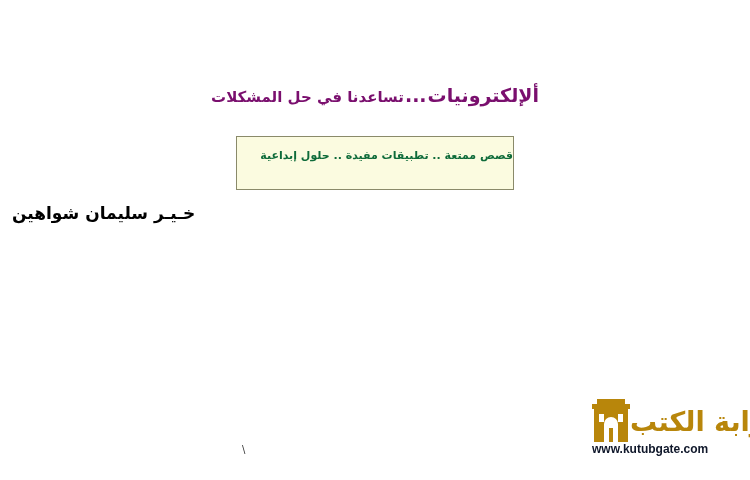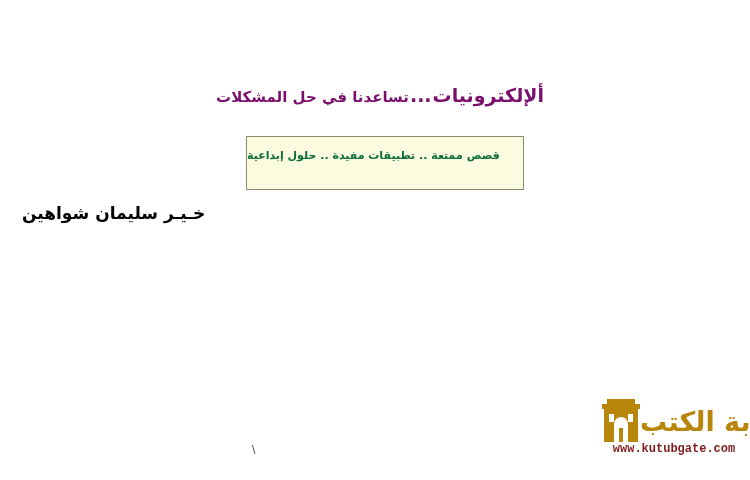--- a/index.html
+++ b/index.html
@@ -11,21 +11,20 @@
     height: 480px;
     background: #ffffff;
     font-family: "Liberation Sans", sans-serif;
     overflow: hidden;
     position: relative;
   }
   .page {
     position: absolute;
     inset: 0;
     background: #ffffff;
-    margin-left: 10px;
   }
 
   
   .title-block {
     position: absolute;
     top: 84px;
     left: 0;
     right: 0;
     text-align: center;
     direction: rtl;
@@ -56,21 +55,21 @@
   .subtitle-box {
     position: absolute;
     top: 136px;
     left: 236px;
     width: 278px;
     height: 54px;
     background: #fbfbe0;
     border: 1px solid #8a8a6a;
     box-sizing: border-box;
     direction: rtl;
-    text-align: left;
+    text-align: right;
     padding-top: 9px;
   }
   .subtitle-line {
     font-family: "DejaVu Sans", sans-serif;
     font-size: 11px;
     font-weight: bold;
     color: #0e6b3a;
     line-height: 19px;
     white-space: nowrap;
   }
@@ -120,25 +119,25 @@
     font-family: "DejaVu Sans", sans-serif;
     font-size: 27px;
     font-weight: bold;
     color: #b8860b;
     letter-spacing: -1px;
     line-height: 1;
     white-space: nowrap;
     margin-right: 4px;
   }
   .wm-url {
-    font-family: Liberation Mono, monospace;
+    font-family: Liberation Sans, sans-serif;
     font-size: 12px;
     font-weight: bold;
-    color: #7f1d1d;
-    text-align: center;
+    color: #0f172a;
+    text-align: left;
     direction: ltr;
     margin-top: -2px;
     padding-right: 2px;
   }
   .wm-icon {
     width: 38px;
     height: 46px;
     position: relative;
     flex: 0 0 38px;
   }

